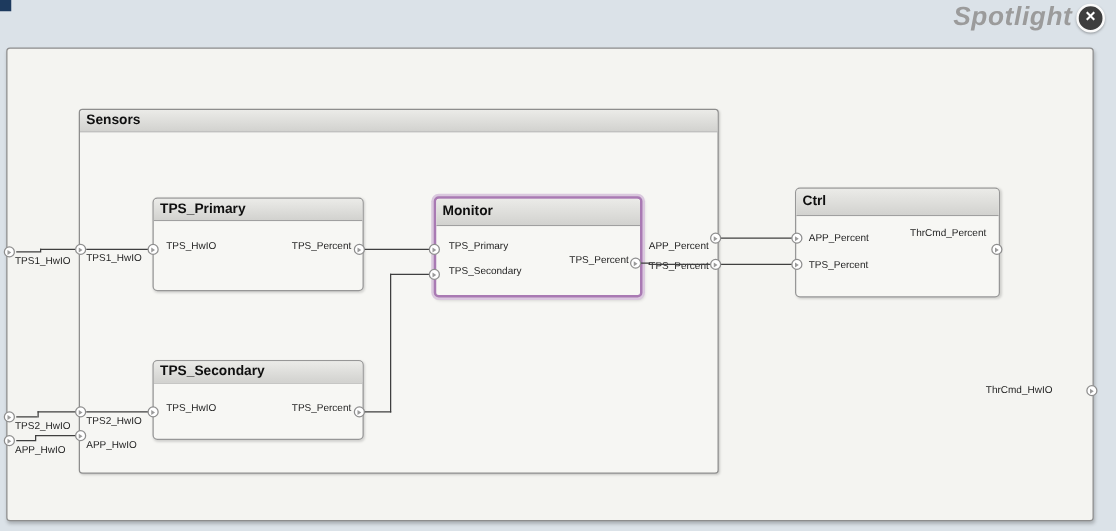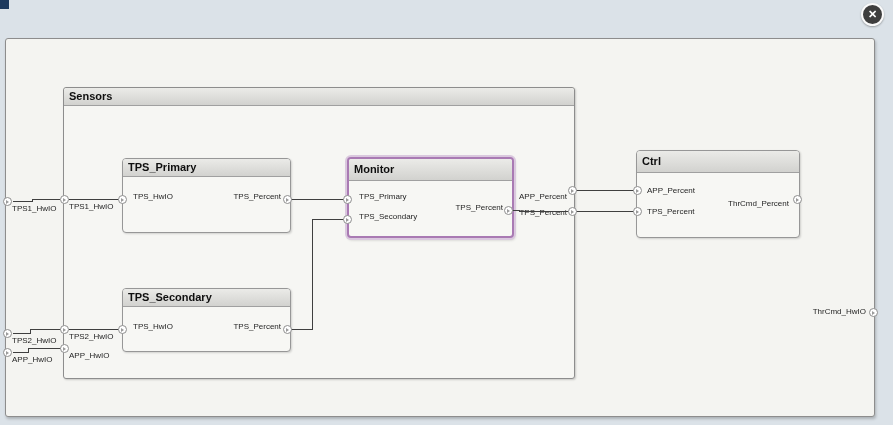--- a/index.html
+++ b/index.html
@@ -52,20 +52,21 @@
     white-space:nowrap; z-index:4;
   }
   .r{text-align:right;}
 </style>
 </head>
 <body>
 
 <div class="canvas">
 
   <div class="corner-accent"></div>
+  <div class="spotlight-title">Spotlight</div>
   <div class="close-btn">✕</div>
 
   <div class="cblock" style="left:5px; top:38px; width:868px; height:377px; background:#f4f4f1;">
 
     <div class="cblock" style="left:57px; top:48px; width:510px; height:290px; background:#f6f6f3; box-shadow:1px 1px 2px rgba(0,0,0,.18);">
       <div class="bhead"><span>Sensors</span></div>
 
       <div class="block" style="left:58px; top:70px; width:167px; height:73px;">
         <div class="bhead"><span>TPS_Primary</span></div>
         <div class="plabel" style="left:10px; top:33px;">TPS_HwIO</div>
@@ -83,27 +84,27 @@
         <div class="bhead"><span>TPS_Secondary</span></div>
         <div class="plabel" style="left:10px; top:33px;">TPS_HwIO</div>
         <div class="plabel r" style="right:9px; top:33px;">TPS_Percent</div>
       </div>
     </div>
 
     <div class="block" style="left:630px; top:111px; width:162px; height:86px;">
       <div class="bhead tall"><span>Ctrl</span></div>
       <div class="plabel" style="left:10px; top:35px;">APP_Percent</div>
       <div class="plabel" style="left:10px; top:56px;">TPS_Percent</div>
-      <div class="plabel r" style="right:10px; top:48px;">ThrCmd_Percent</div>
+      <div class="plabel r" style="right:10px; top:31px;">ThrCmd_Percent</div>
     </div>
 
     <div class="plabel" style="left:6px; top:165px;">TPS1_HwIO</div>
     <div class="plabel" style="left:6px; top:297px;">TPS2_HwIO</div>
     <div class="plabel" style="left:6px; top:316px;">APP_HwIO</div>
-    <div class="plabel r" style="left:790px; top:268px; width:70px;">ThrCmd_HwIO</div>
+    <div class="plabel r" style="left:766px; top:268px; width:70px;">ThrCmd_HwIO</div>
 
     <div class="plabel" style="left:63px; top:163px;">TPS1_HwIO</div>
     <div class="plabel" style="left:63px; top:293px;">TPS2_HwIO</div>
     <div class="plabel" style="left:63px; top:312px;">APP_HwIO</div>
     <div class="plabel r" style="left:491px; top:153px; width:70px;">APP_Percent</div>
     <div class="plabel r" style="left:491px; top:169px; width:70px;">TPS_Percent</div>
 
     <div class="hline" style="left:7px; top:162px; width:19px;"></div>
     <div class="vline" style="left:26px; top:160px; height:3px;"></div>
     <div class="hline" style="left:26px; top:160px; width:28px;"></div>

